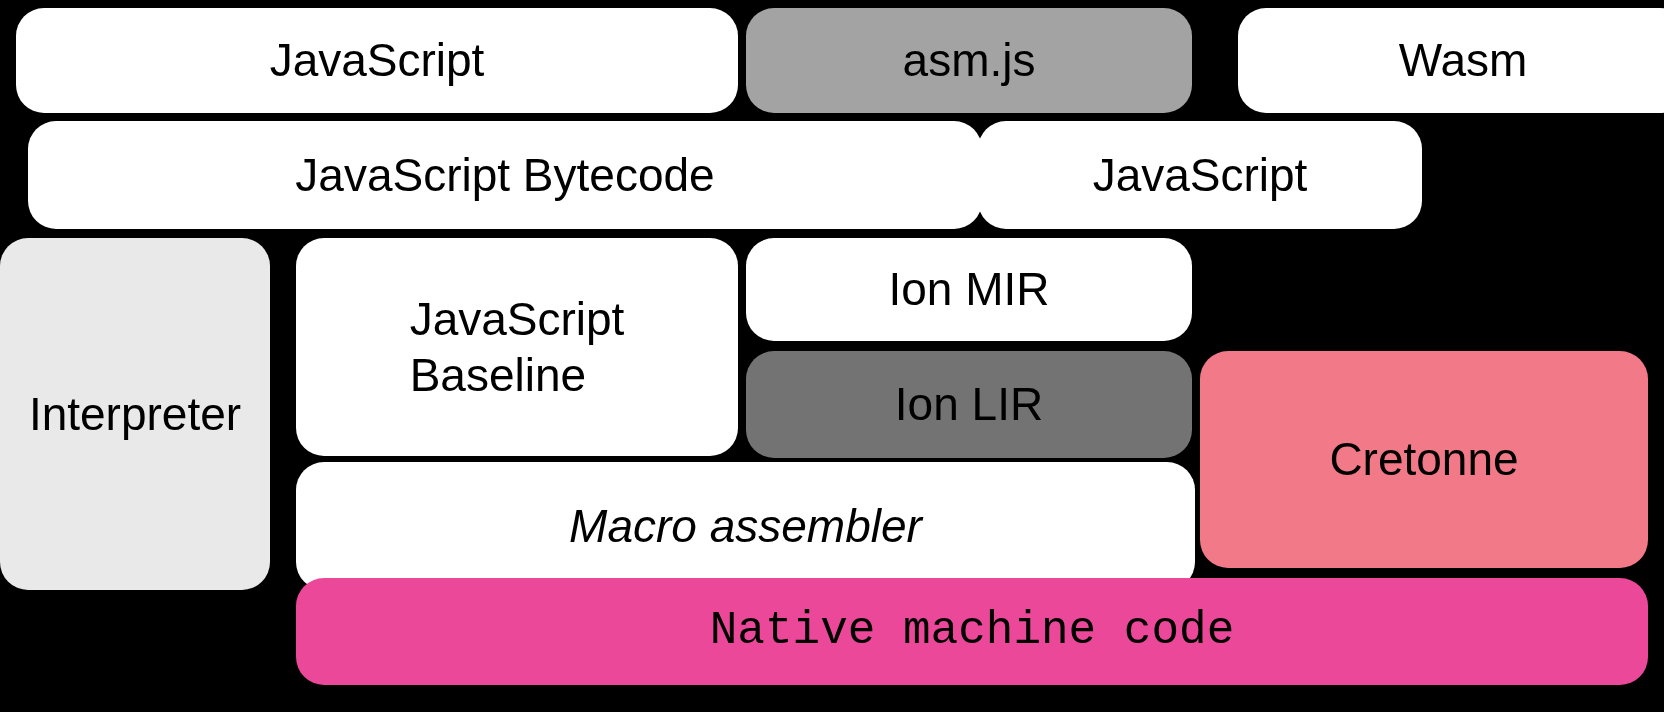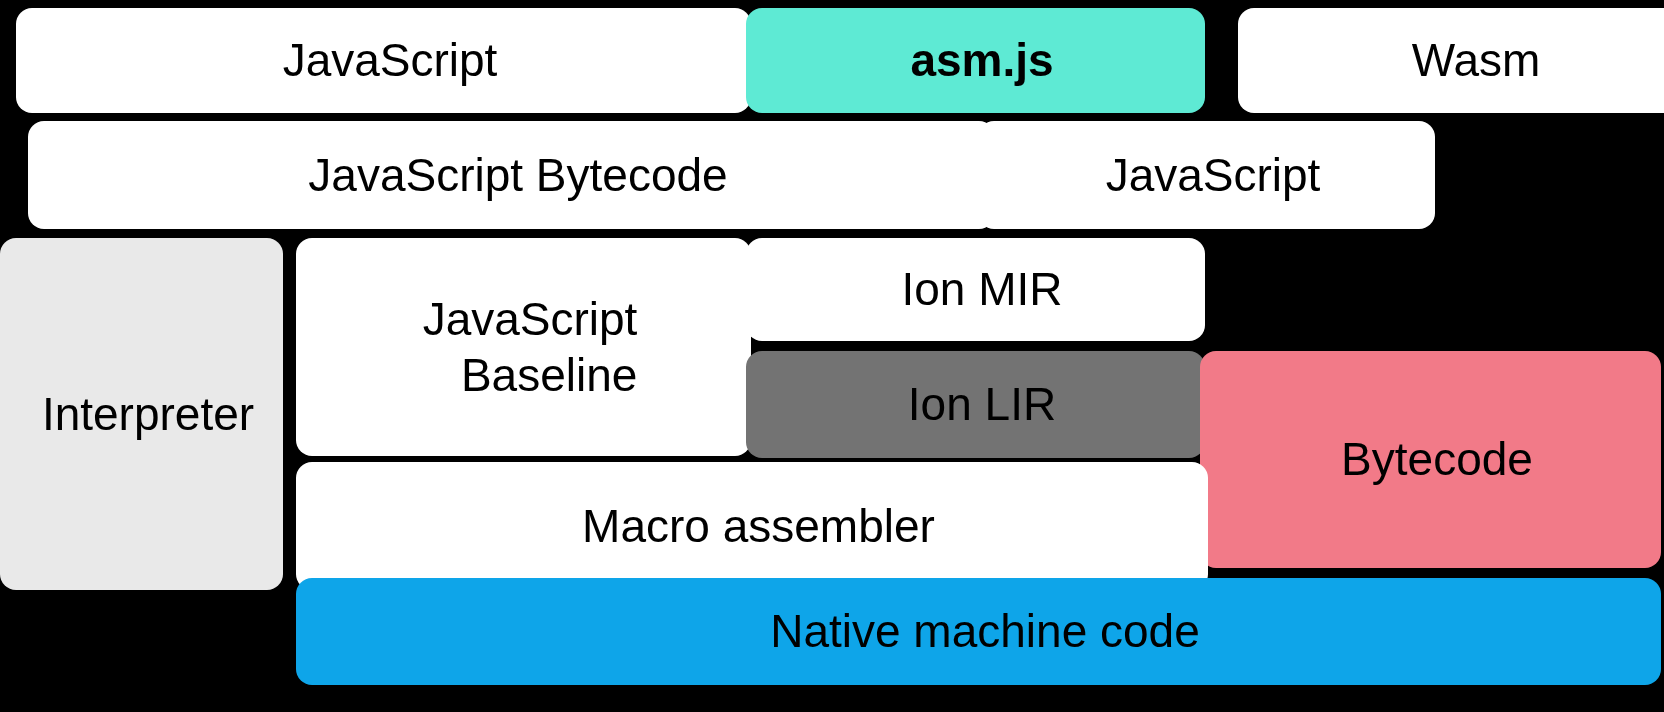--- a/index.html
+++ b/index.html
@@ -13,68 +13,67 @@
     position: relative;
     overflow: hidden;
     font-family: "Liberation Sans", sans-serif;
   }
   .diagram {
     position: absolute;
     inset: 0;
   }
   .box {
     position: absolute;
-    border-radius: 16px;
+    border-radius: 28px;
     display: flex;
     align-items: center;
     justify-content: center;
-    text-align: right;
+    text-align: left;
     color: #000000;
     font-size: 46px;
     line-height: 1.22;
     white-space: pre-line;
     background: #ffffff;
-    padding-left: 13px;
   }
   .b-javascript        { left: 16px;   top: 8px;   width: 722px;  height: 105px; }
   .b-asmjs             { left: 746px;  top: 8px;   width: 446px;  height: 105px; }
   .b-wasm              { left: 1198px; top: 8px;   width: 450px;  height: 105px; }
   .b-bytecode          { left: 28px;   top: 121px; width: 954px;  height: 108px; }
   .b-baldrmonkey       { left: 978px;  top: 121px; width: 444px;  height: 108px; }
   .b-interpreter       { left: 0;   top: 238px; width: 270px;  height: 352px; }
   .b-baseline          { left: 296px;  top: 238px; width: 442px;  height: 218px; }
   .b-ion-mir           { left: 746px;  top: 238px; width: 446px;  height: 103px; }
   .b-ion-lir           { left: 746px;  top: 351px; width: 446px;  height: 107px; }
   .b-cretonne          { left: 1200px; top: 351px; width: 448px;  height: 217px; }
-  .b-macro-assembler   { left: 296px;  top: 462px; width: 899px;  height: 128px; }
+  .b-macro-assembler   { left: 296px;  top: 462px; width: 899px;  height: 128px; font-style: italic; }
   .b-native-machine    { left: 296px;  top: 578px; width: 1352px; height: 107px; }
 </style>
 </head>
 <body>
 
 <div class="diagram">
 
   <div class="box b-javascript" style="background-color: rgb(255, 255, 255);">JavaScript</div>
 
-  <div class="box b-asmjs" style="background-color: #5eead4; font-weight: bold;">asm.js</div>
+  <div class="box b-asmjs" style="background-color: #a3a3a3;">asm.js</div>
 
   <div class="box b-wasm" style="background-color: rgb(255, 255, 255); margin-left: 40px;">Wasm</div>
 
   <div class="box b-bytecode" style="background-color: rgb(255, 255, 255);">JavaScript Bytecode</div>
 
   <div class="box b-baldrmonkey" style="background-color: rgb(255, 255, 255);">JavaScript</div>
 
   <div class="box b-interpreter" style="background-color: rgb(233, 233, 233);">Interpreter</div>
 
   <div class="box b-baseline" style="background-color: rgb(255, 255, 255);">JavaScript
 Baseline</div>
 
   <div class="box b-ion-mir" style="background-color: #ffffff;">Ion MIR</div>
 
   <div class="box b-ion-lir" style="background-color: #737373;">Ion LIR</div>
 
-  <div class="box b-cretonne" style="background-color: rgb(242, 122, 136);">Bytecode</div>
+  <div class="box b-cretonne" style="background-color: rgb(242, 122, 136);">Cretonne</div>
 
   <div class="box b-macro-assembler" style="background-color: rgb(255, 255, 255);">Macro assembler</div>
 
-  <div class="box b-native-machine" style="background-color: #0ea5e9;">Native machine code</div>
+  <div class="box b-native-machine" style="background-color: #ec4899; font-family: Liberation Mono, monospace;">Native machine code</div>
 
 </div>
 
 </body></html>

